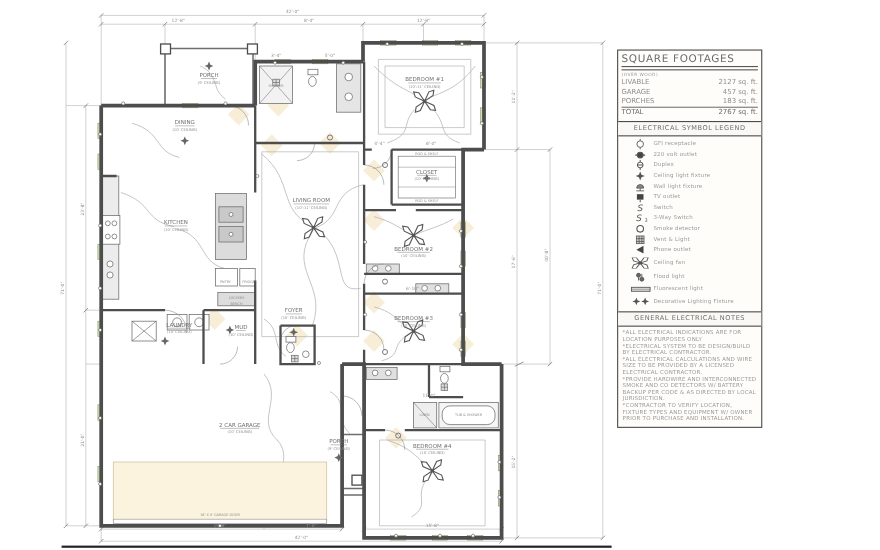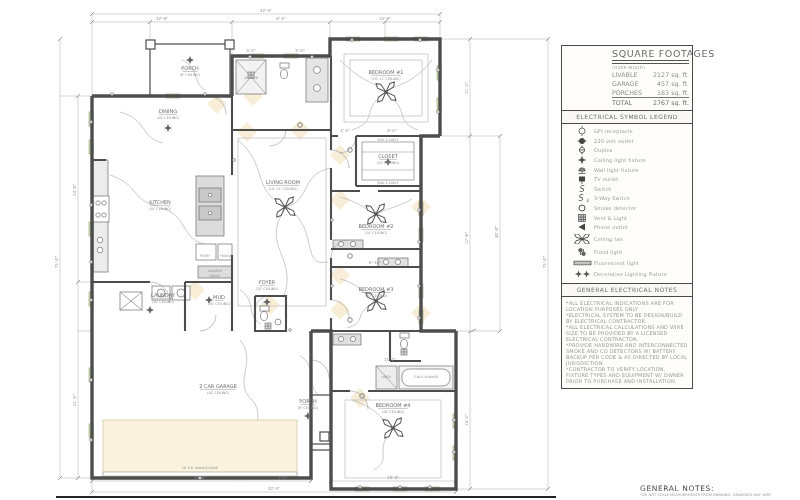--- a/index.html
+++ b/index.html
@@ -1,21 +1,21 @@
 <!DOCTYPE html>
 <html><head>
 <meta charset="utf-8">
 <style>
   html,body{margin:0;padding:0;}
   body{width:800px;height:500px;background:#ffffff;font-family:"DejaVu Sans",sans-serif;position:relative;overflow:hidden;}
   .stage{position:absolute;inset:0;}
   svg text{font-family:"DejaVu Sans",sans-serif;}
   
   .panel{position:absolute;left:561px;top:45px;width:132px;border:1px solid #4a4a4a;background:#fffdfa;box-sizing:border-box;}
-  .sf{padding:2px 3px 0 3px;margin-left:47px;}
+  .sf{padding:2px 3px 0 3px;}
   .sf-title{font-size:9.5px;color:#6b6b6b;letter-spacing:.6px;white-space:nowrap;}
   .dbl{border-top:1px solid #555;border-bottom:1px solid #555;height:2px;margin:1px 0 1px 0;}
   .sf-sub{font-size:4px;color:#9a9a9a;letter-spacing:.4px;}
   .sf-row{display:flex;justify-content:space-between;font-size:6.3px;color:#8e8e8e;line-height:1.45;}
   .sf-row.total{border-top:1px solid #777;color:#6b6b6b;}
   .hdr{border-top:1px solid #4a4a4a;border-bottom:1px solid #4a4a4a;text-align:center;font-size:6px;letter-spacing:.5px;color:#6f6f6f;padding:2.5px 0;background:#faf8f4;margin-top:2px;}
   ul.legend{list-style:none;margin:3px 0 2px 0;padding:0 2px 0 10px;}
   ul.legend li{display:flex;align-items:center;height:9.6px;}
   ul.legend li.tall{height:13px;}
   .lic{width:22px;height:10px;flex:0 0 22px;}
@@ -582,19 +582,15 @@
     <div class="hdr">GENERAL ELECTRICAL NOTES</div>
     <div class="enotes" id="enotes">
         <div>*ALL ELECTRICAL INDICATIONS ARE FOR LOCATION PURPOSES ONLY</div>
         <div>*ELECTRICAL SYSTEM TO BE DESIGN/BUILD BY ELECTRICAL CONTRACTOR.</div>
         <div>*ALL ELECTRICAL CALCULATIONS AND WIRE SIZE TO BE PROVIDED BY A LICENSED ELECTRICAL CONTRACTOR.</div>
         <div>*PROVIDE HARDWIRE AND INTERCONNECTED SMOKE AND CO DETECTORS W/ BATTERY BACKUP PER CODE &amp; AS DIRECTED BY LOCAL JURISDICTION.</div>
         <div>*CONTRACTOR TO VERIFY LOCATION, FIXTURE TYPES AND EQUIPMENT W/ OWNER PRIOR TO PURCHASE AND INSTALLATION.</div>
       </div>
   </div>
 
-  <div class="gnotes">
-    <div class="t">GENERAL NOTES:</div>
-    <div class="tiny">*DO NOT SCALE MEASUREMENTS FROM DRAWING. DRAWINGS MAY VARY</div>
-  </div>
 
   <div class="sheetline"></div>
 </div>
 
 </body></html>

